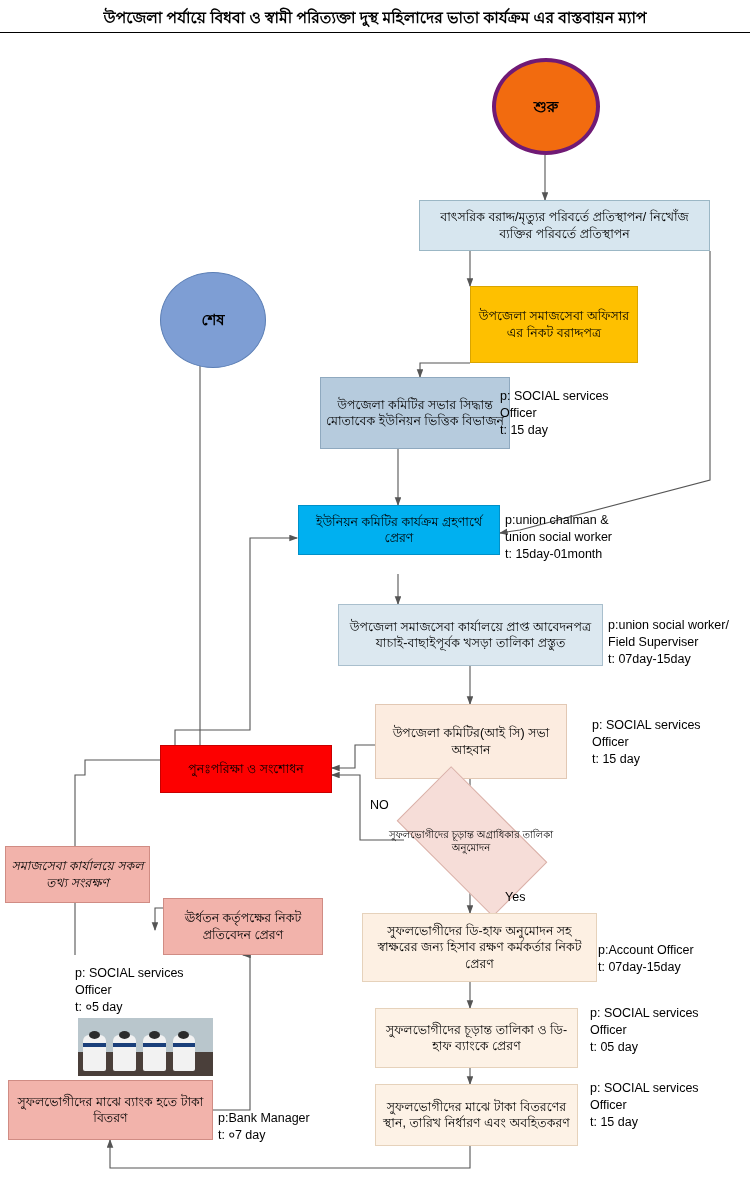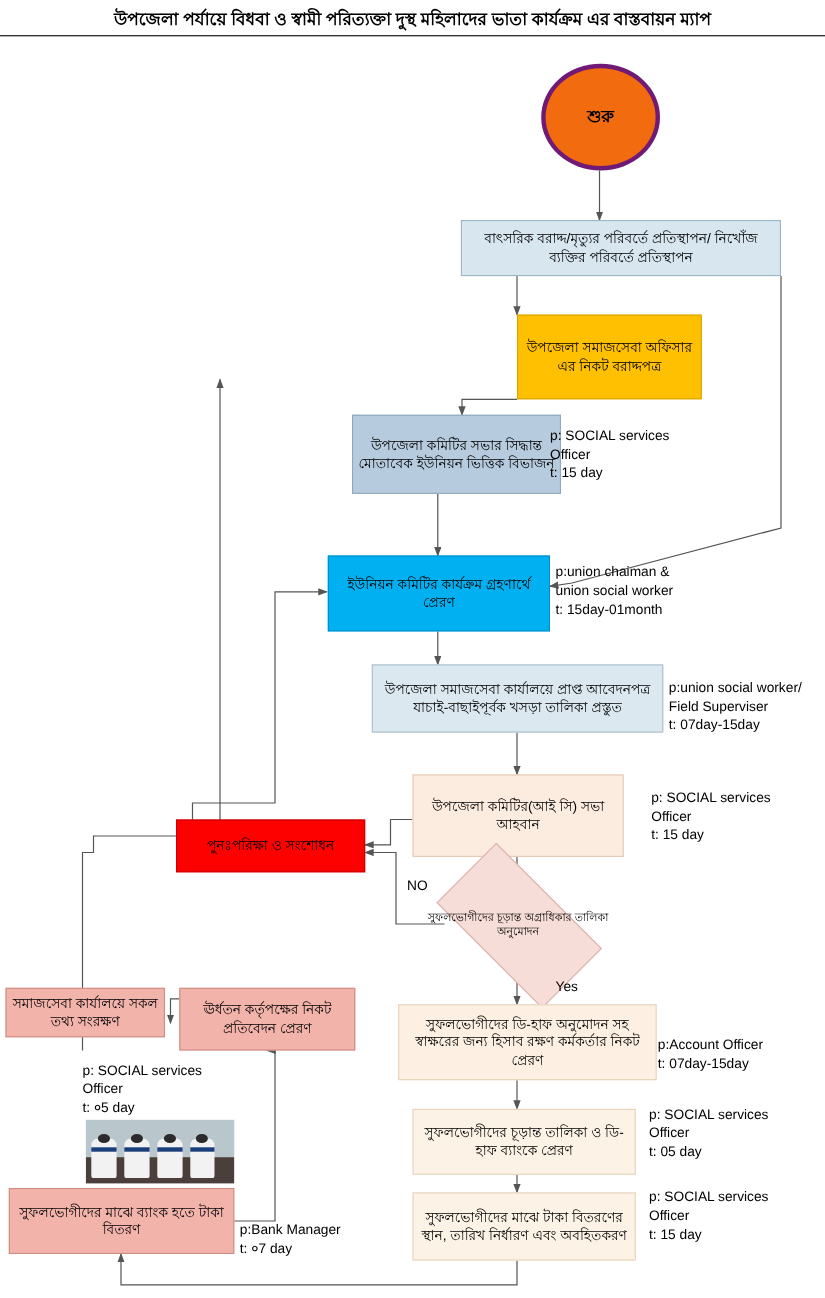--- a/index.html
+++ b/index.html
@@ -123,37 +123,40 @@
       <path d="M163,908 L155,908 L155,930"></path>
 
       <path d="M75,955 L75,775 L85,775 L85,760 L200,760 L200,345"></path>
     </g>
   </svg>
 
   <div class="node circle start" style="left:492px;top:58px;width:108px;height:97px;">
     <span>শুরু</span>
   </div>
 
+  <div class="node circle end" style="left:160px;top:272px;width:106px;height:96px;">
+    <span>শেষ</span>
+  </div>
 
   <div class="node box b-lightblue" style="left:419px;top:200px;width:291px;height:51px;">
     <span>বাৎসরিক বরাদ্দ/মৃত্যুর পরিবর্তে প্রতিস্থাপন/ নিখোঁজ ব্যক্তির পরিবর্তে প্রতিস্থাপন</span>
   </div>
 
   <div class="node box b-amber" style="left:470px;top:286px;width:168px;height:77px;">
     <span>উপজেলা সমাজসেবা অফিসার এর নিকট বরাদ্দপত্র</span>
   </div>
 
   <div class="node box b-steel" style="left:298px;top:377px;width:190px;height:72px;margin-left:22px;">
     <span>উপজেলা কমিটির সভার সিদ্ধান্ত মোতাবেক ইউনিয়ন ভিত্তিক বিভাজন</span>
   </div>
   <div class="note" style="left:500px;top:388px;">p: SOCIAL services
 Officer
 t: 15 day</div>
 
-  <div class="node box b-cyan" style="left:298px;top:505px;width:202px;height:69px;">
+  <div class="node box b-cyan" style="left:298px;top:505px;width:202px;height:50px;">
     <span>ইউনিয়ন কমিটির কার্যক্রম গ্রহণার্থে প্রেরণ</span>
   </div>
   <div class="note" style="left:505px;top:512px;">p:union  chaiman &amp;
 union social worker
 t: 15day-01month</div>
 
   <div class="node box b-paleblue" style="left:338px;top:604px;width:265px;height:62px;">
     <span>উপজেলা সমাজসেবা কার্যালয়ে প্রাপ্ত আবেদনপত্র যাচাই-বাছাইপূর্বক খসড়া তালিকা প্রস্তুত</span>
   </div>
   <div class="note" style="left:608px;top:617px;">p:union social worker/
@@ -201,21 +204,21 @@
   <div class="node box b-salmon" style="left:8px;top:1080px;width:205px;height:60px;">
     <span>সুফলভোগীদের মাঝে ব্যাংক হতে টাকা বিতরণ</span>
   </div>
   <div class="note" style="left:218px;top:1110px;">p:Bank Manager
 t: ०7 day</div>
 
   <div class="node box b-salmon2" style="left:163px;top:898px;width:160px;height:57px;">
     <span>ঊর্ধতন কর্তৃপক্ষের নিকট প্রতিবেদন প্রেরণ</span>
   </div>
 
-  <div class="node box b-salmon2" style="left:5px;top:898px;width:145px;height:45px;">
+  <div class="node box b-salmon2" style="left:5px;top:846px;width:145px;height:57px;font-style:italic;">
     <span>সমাজসেবা কার্যালয়ে সকল তথ্য সংরক্ষণ</span>
   </div>
   <div class="note" style="left:75px;top:965px;">p: SOCIAL services
 Officer
 t: ०5 day</div>
 
   <div class="photo" style="left:78px;top:1018px;width:135px;height:58px;">
     <div class="sky"></div>
     <div class="floor"></div>
     <div class="person" style="left:4%;">

